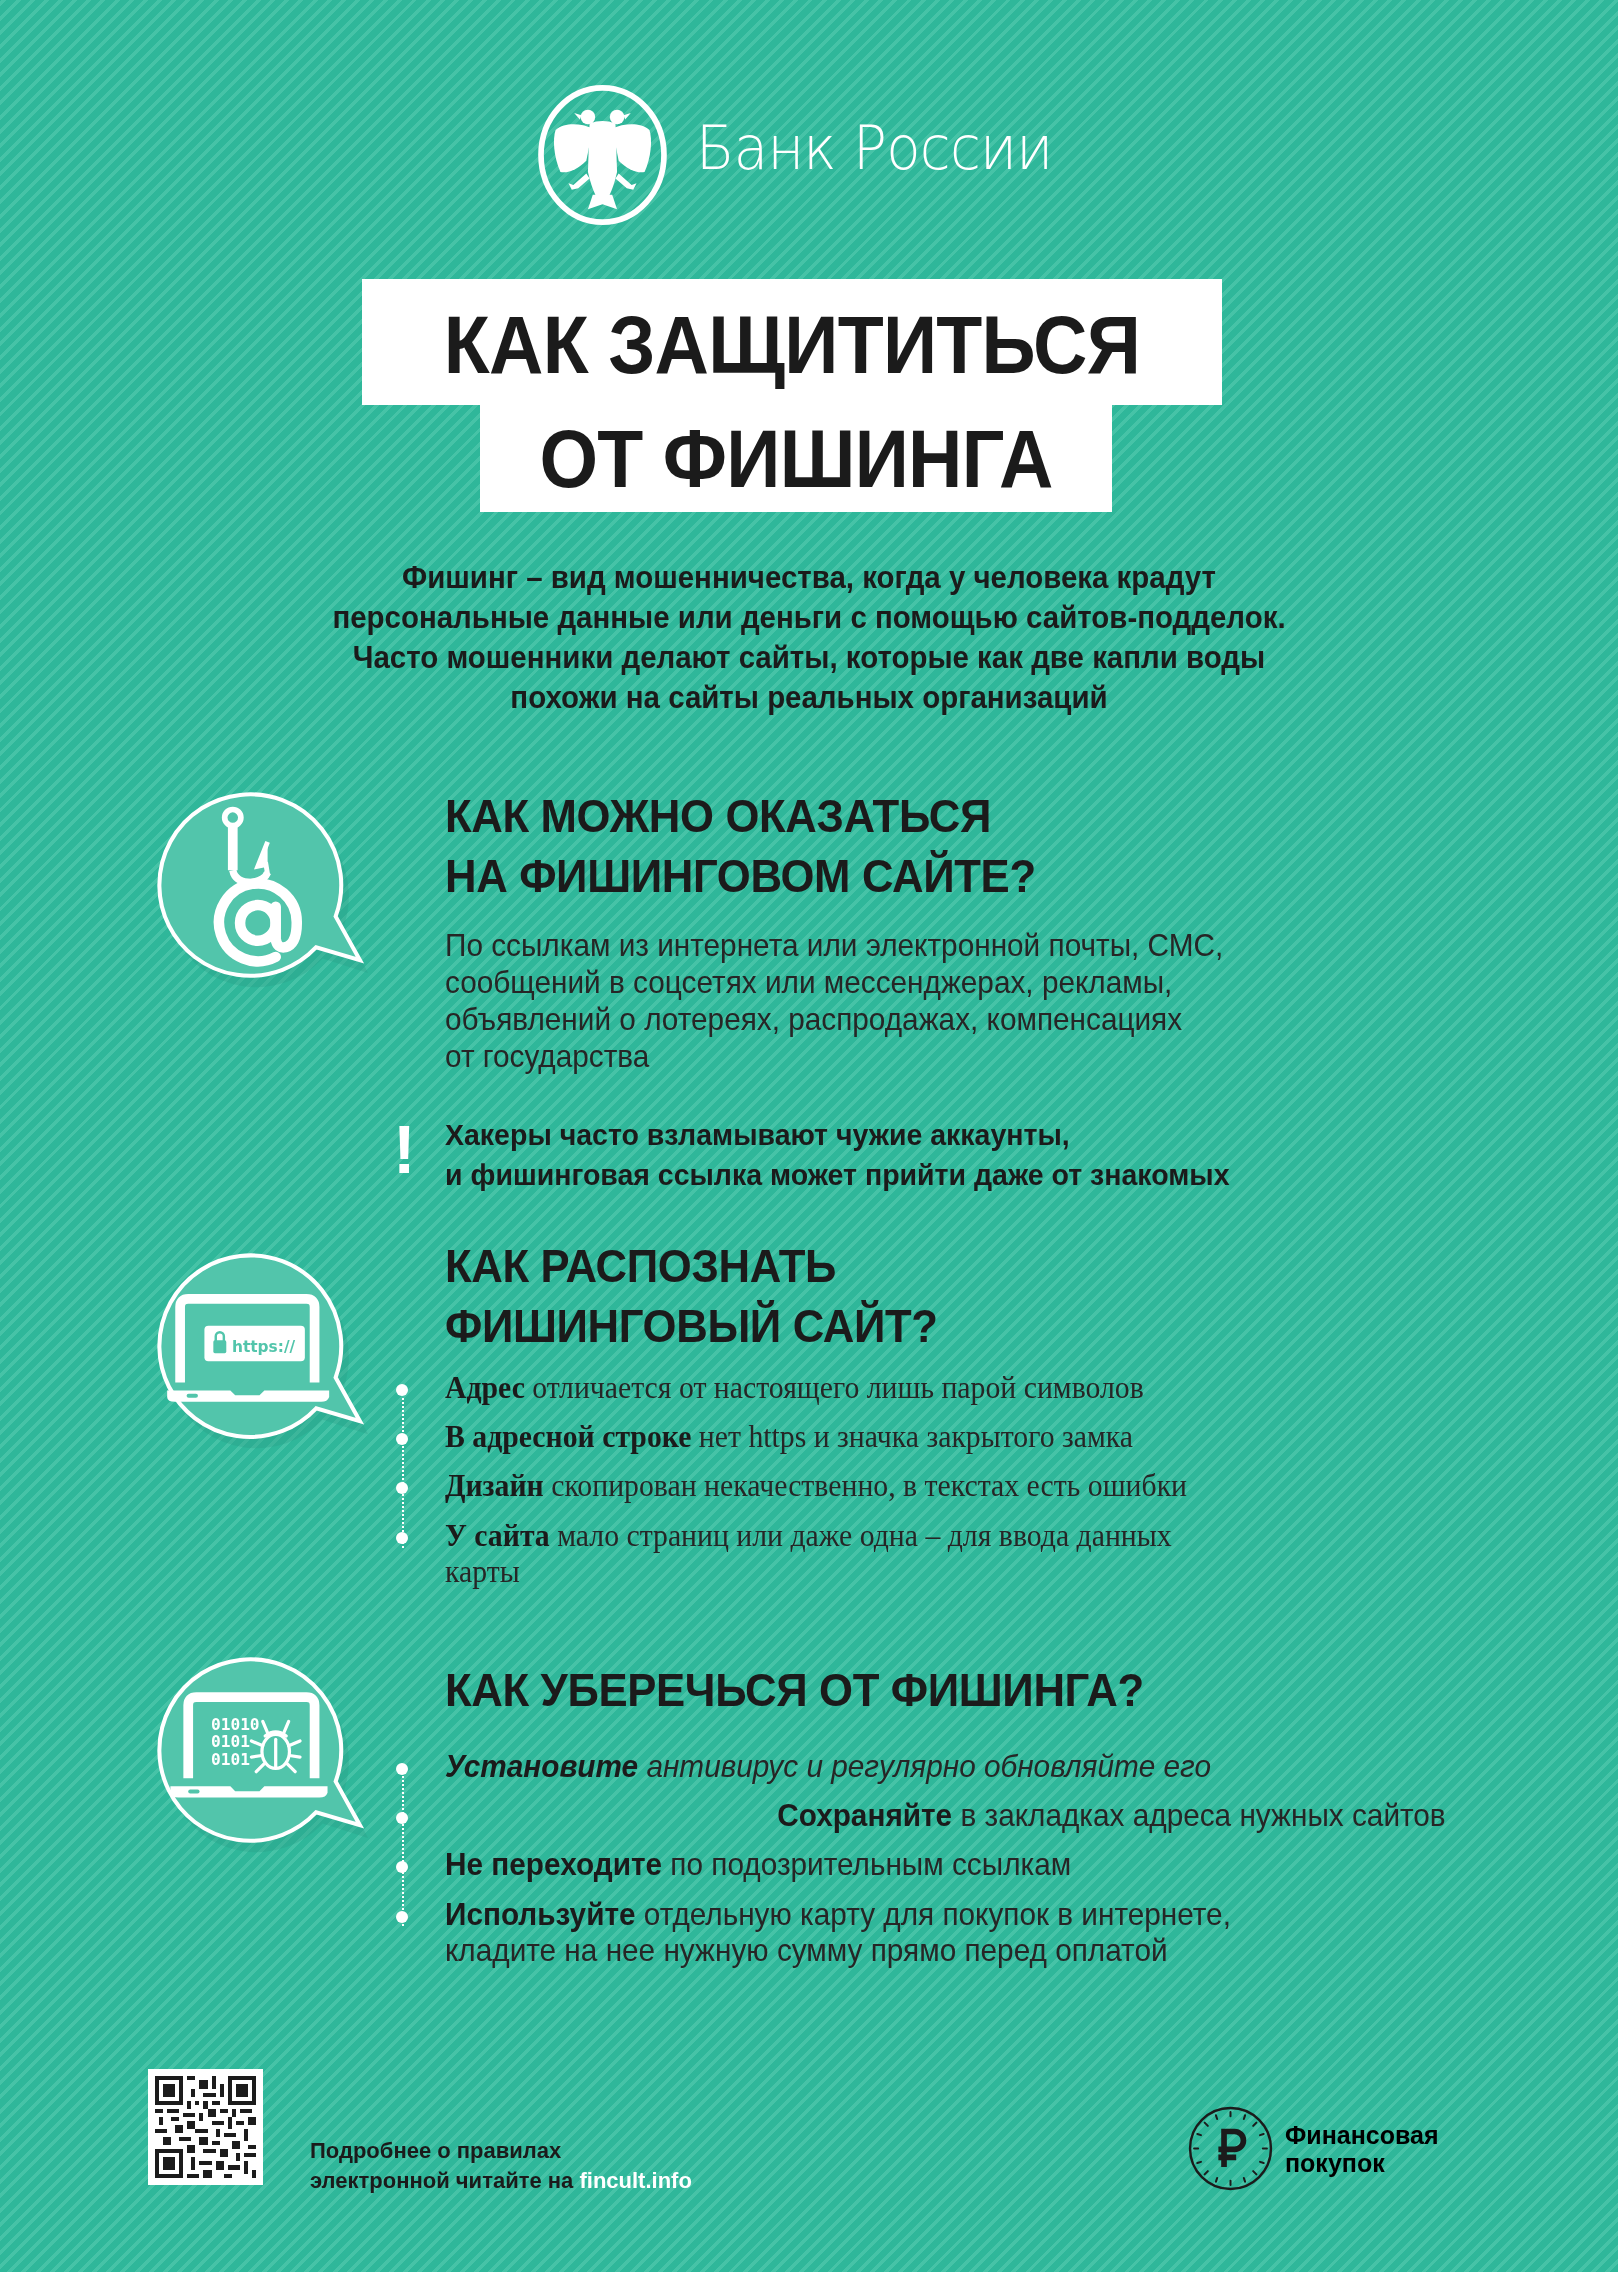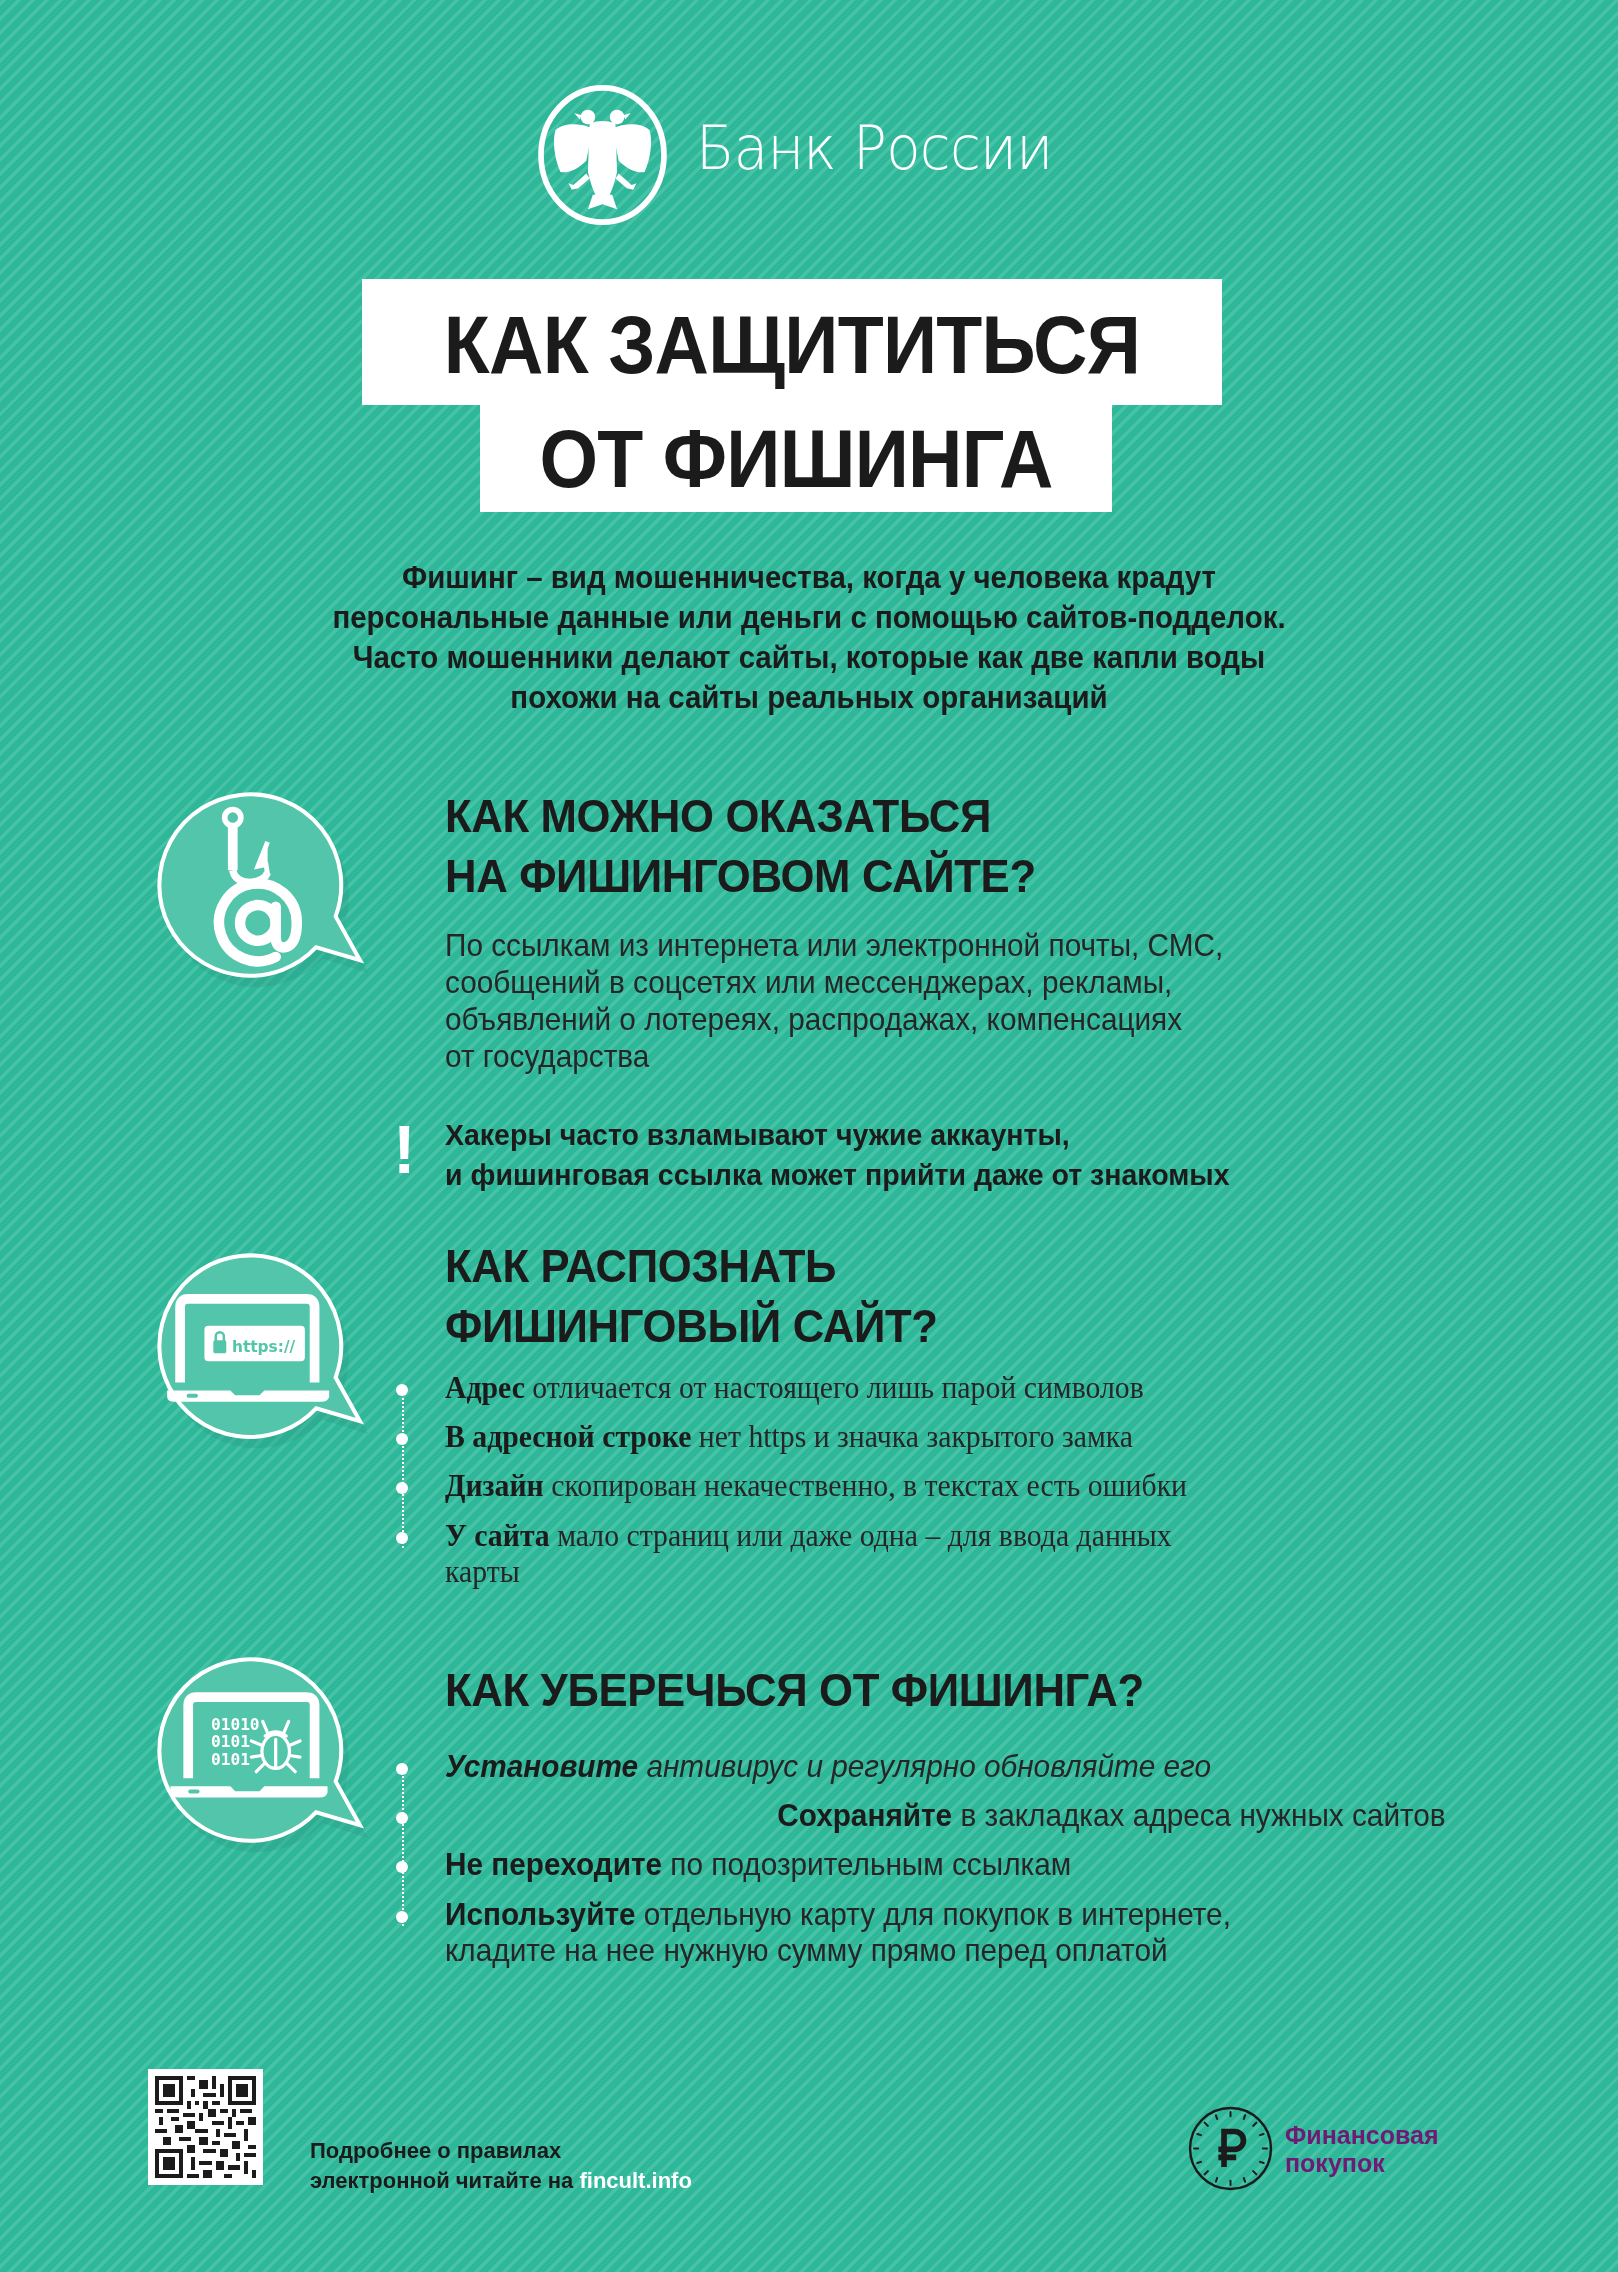--- a/index.html
+++ b/index.html
@@ -93,21 +93,21 @@
   
   .qr { left: 148px; top: 2069px; width: 115px; height: 116px; background: #ffffff; }
   .footer-text {
     left: 310px; top: 2136px; font-size: 22px; font-weight: bold; line-height: 30px;
     color: #1b1b1b; white-space: nowrap;
   }
   .footer-link { color: #ffffff; }
   .fc-logo { left: 1186px; top: 2104px; width: 89px; height: 89px; }
   .fc-text {
     left: 1285px; top: 2121px; font-size: 25px; font-weight: bold; line-height: 28px;
-    color: #701a75; white-space: nowrap;
+    color: #000000; white-space: nowrap;
   }
 </style>
 </head>
 <body>
 
 <div class="abs logo-emblem">
   <svg viewBox="0 0 164 178" width="133" height="144">
     <ellipse cx="82" cy="89" rx="76" ry="83" fill="none" stroke="#fff" stroke-width="7"></ellipse>
     <g fill="#fff">
 

